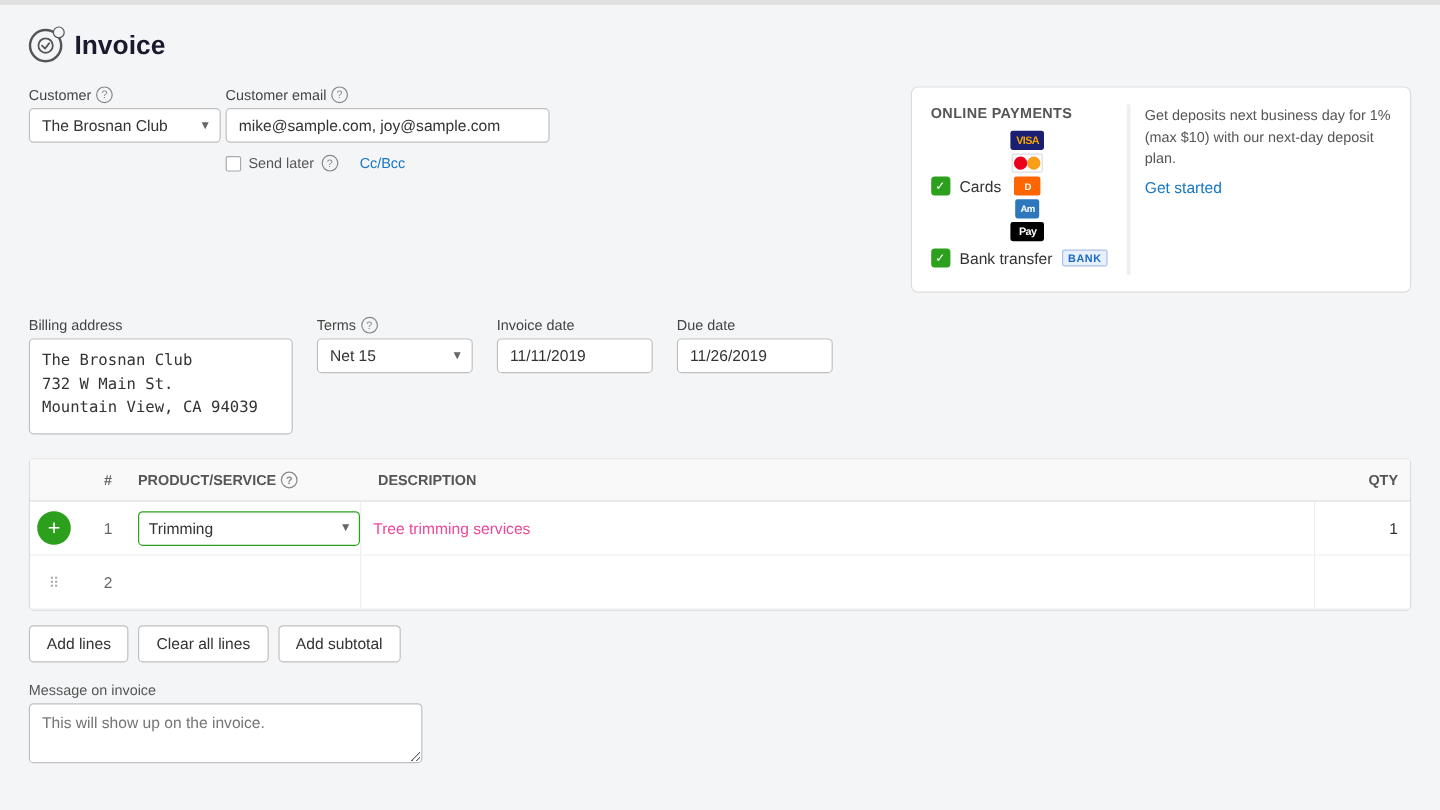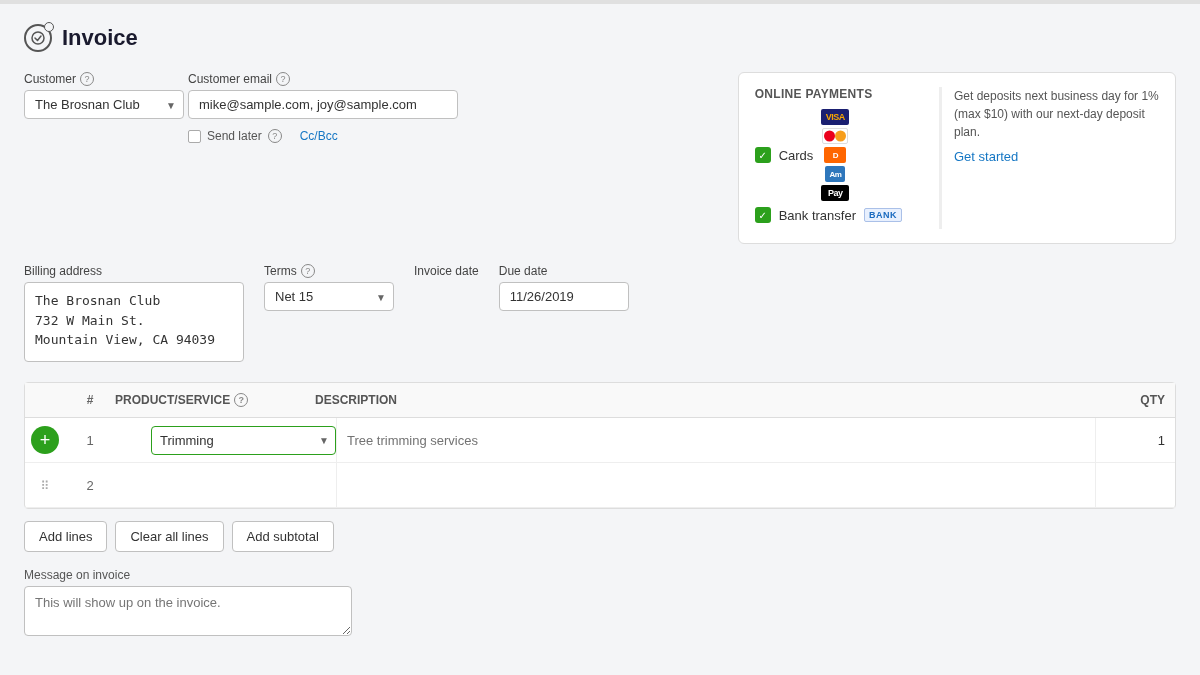--- a/index.html
+++ b/index.html
@@ -157,21 +157,21 @@
     }
 
     
     .online-payments-section {
       background: white;
       border: 1px solid #ddd;
       border-radius: 6px;
       padding: 14px 16px;
       min-width: 320px;
       display: flex;
-      gap: 37px;
+      gap: 16px;
     }
     .online-payments-left {
       flex: 1;
     }
     .online-payments-title {
       font-size: 12px;
       font-weight: 600;
       color: #555;
       margin-bottom: 8px;
       text-transform: uppercase;
@@ -321,21 +321,20 @@
     }
     .row-num {
       width: 50px;
       text-align: center;
       color: #666;
       font-size: 13px;
     }
     .product-select-wrapper {
       flex: 0 0 185px;
       position: relative;
-      margin-left: 36px;
     }
     .product-select {
       width: 100%;
       border: 1.5px solid #2ca01c;
       border-radius: 4px;
       padding: 6px 24px 6px 8px;
       font-size: 13px;
       background: white;
       appearance: none;
       cursor: pointer;
@@ -347,21 +346,21 @@
       top: 50%;
       transform: translateY(-50%);
       pointer-events: none;
       color: #666;
       font-size: 10px;
     }
     .desc-cell {
       flex: 1;
       padding: 0 10px;
       font-size: 13px;
-      color: #737373;
+      color: #ec4899;
       border-left: 1px solid #eee;
       height: 44px;
       display: flex;
       align-items: center;
     }
     .qty-cell {
       width: 80px;
       text-align: right;
       padding-right: 10px;
       font-size: 13px;
@@ -560,20 +559,21 @@
             <option>Net 30</option>
             <option>Net 60</option>
             <option>Custom</option>
           </select>
           <span class="select-arrow">▼</span>
         </div>
       </div>
 
       <div class="field-group">
         <div class="field-label">Invoice date</div>
+        <input class="input-field date-input" value="11/11/2019" style="">
       </div>
 
       <div class="field-group">
         <div class="field-label">Due date</div>
         <input class="input-field date-input" value="11/26/2019" style="">
       </div>
     </div>
 
     <div class="table-section">
 

